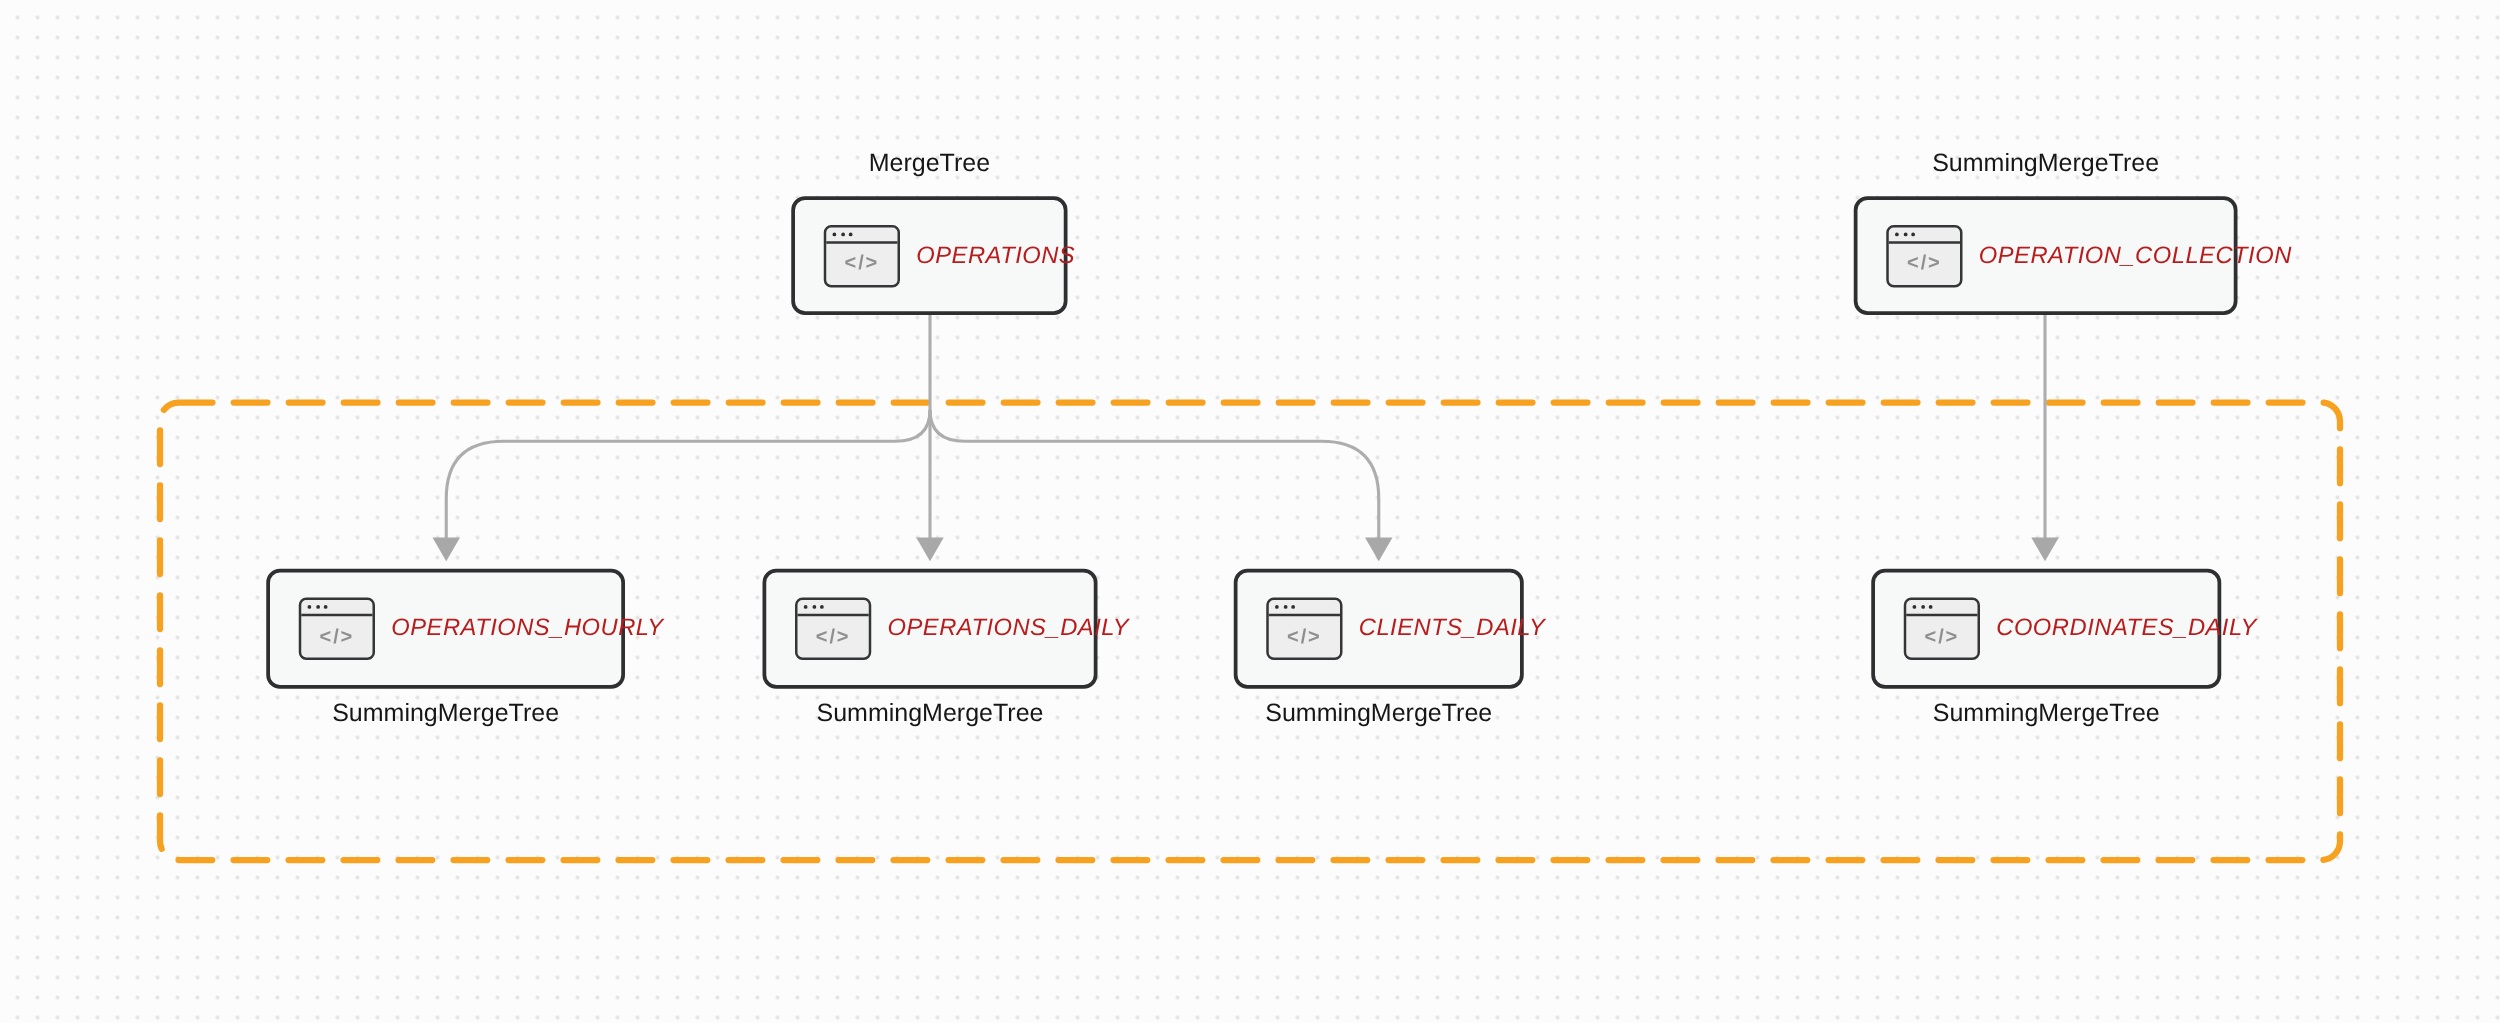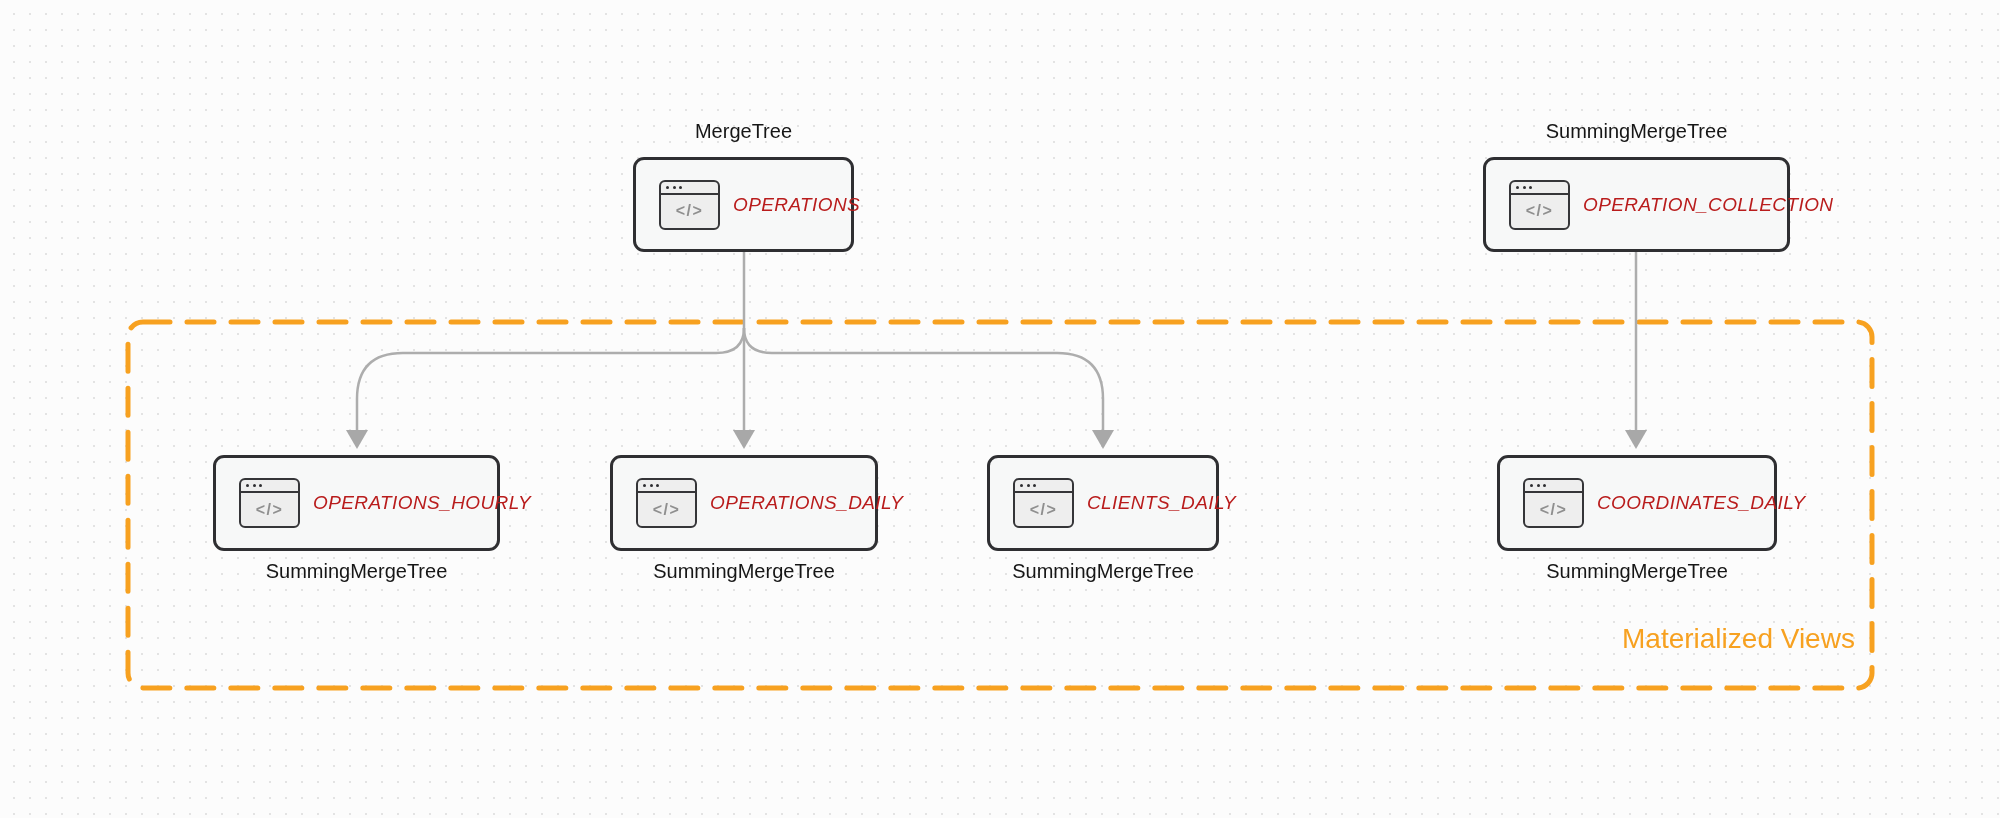--- a/index.html
+++ b/index.html
@@ -203,15 +203,14 @@
       <div class="win-bar">
           <i></i>
           <i></i>
           <i></i>
         </div>
       <div class="win-body">&lt;/&gt;</div>
     </div>
     <div class="node-title">COORDINATES_DAILY</div>
   </div>
 
-  <div class="group-label">Materialized Views</div>
 
 </div>
 
 </body></html>

